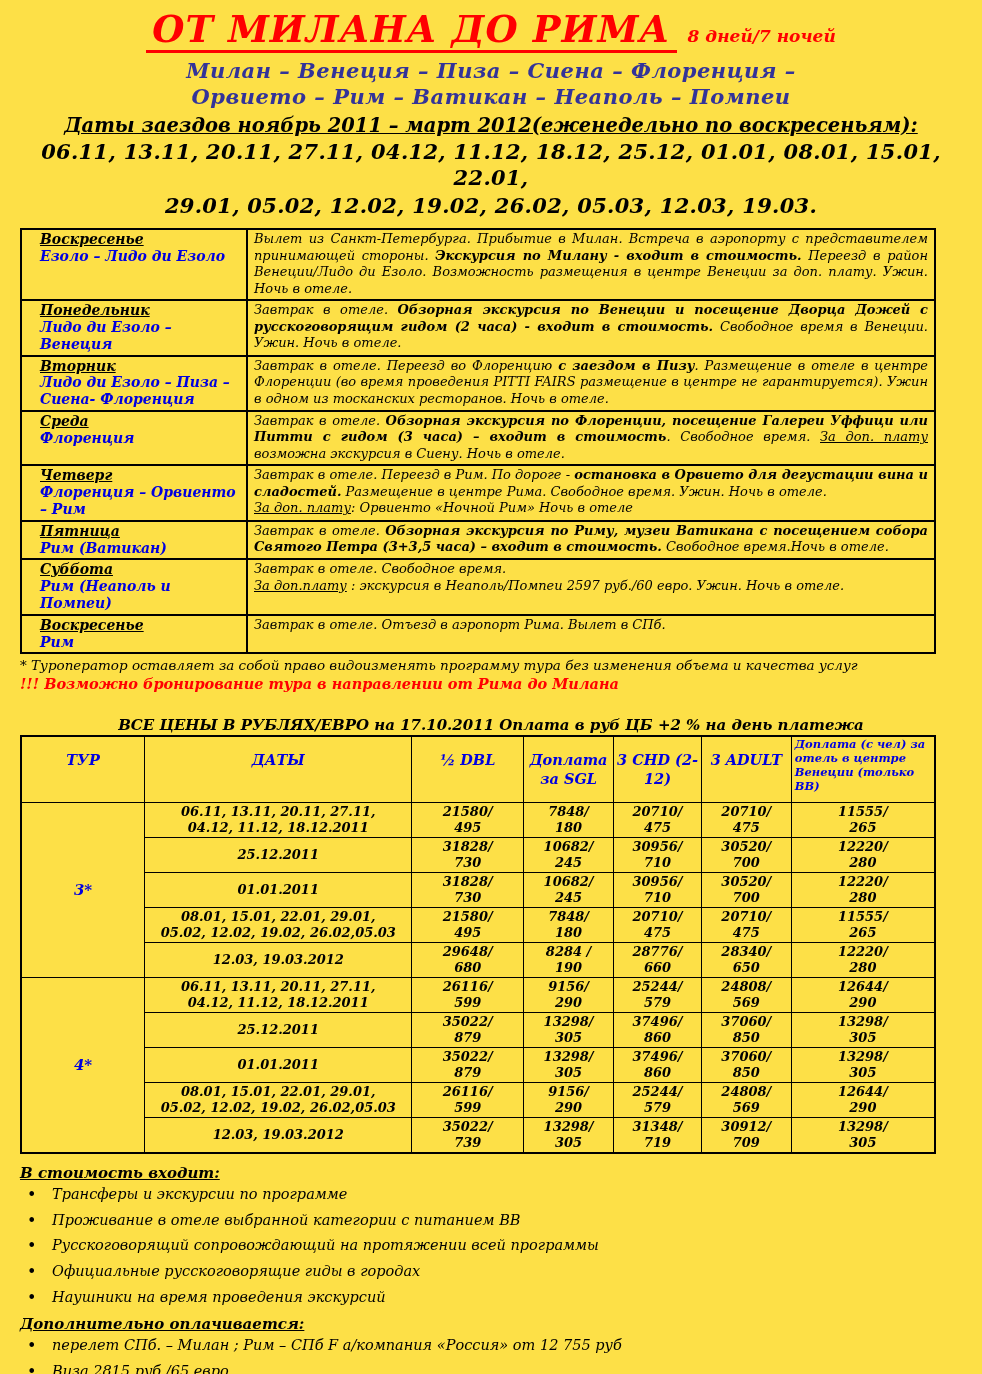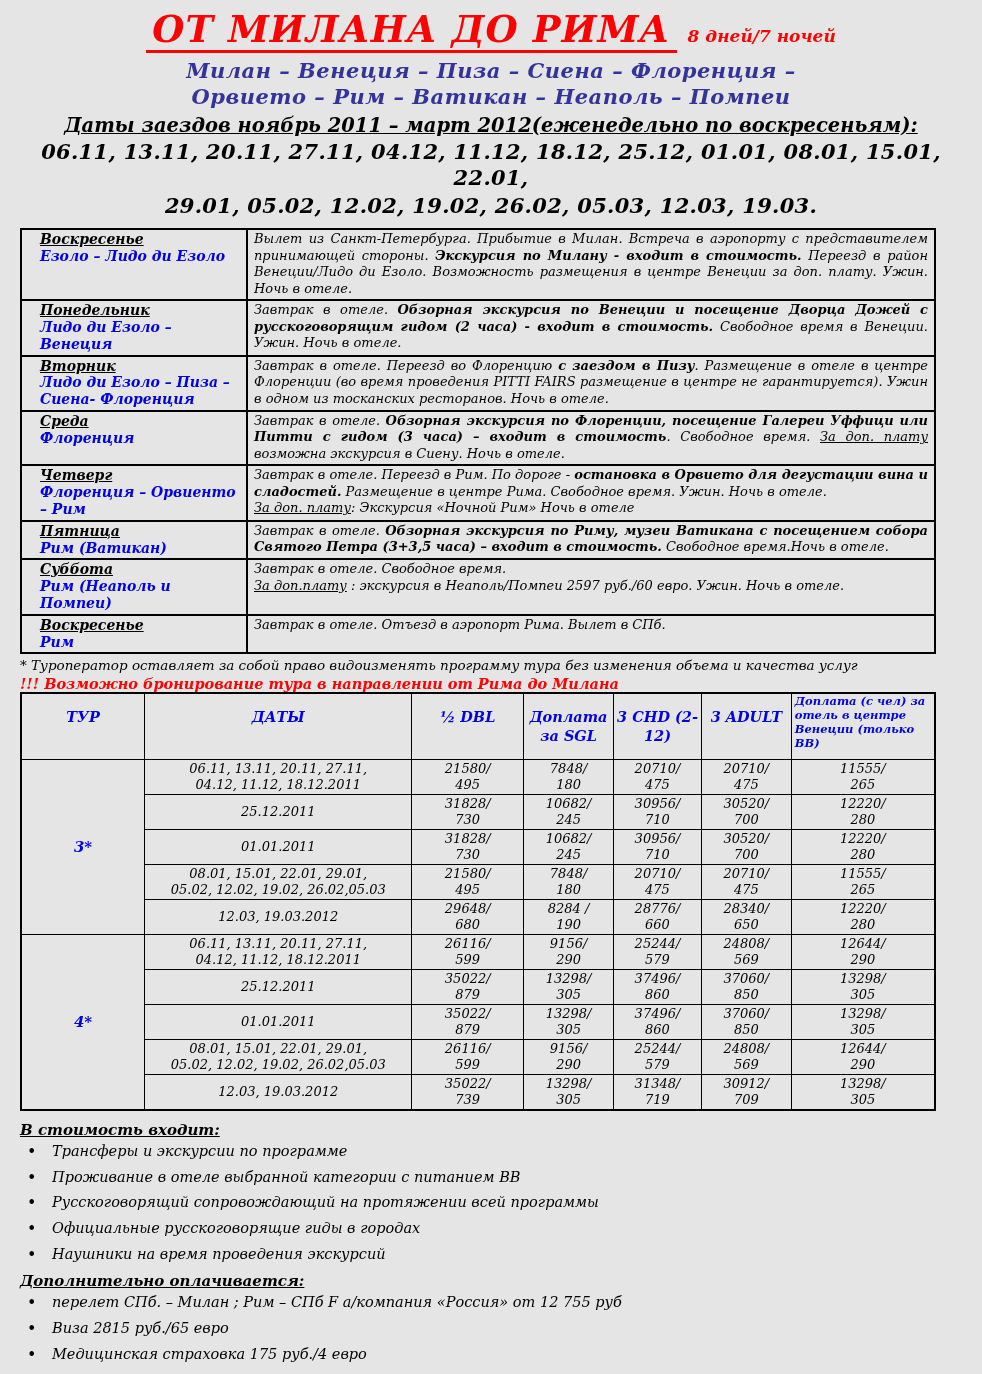--- a/index.html
+++ b/index.html
@@ -1,18 +1,18 @@
 <!DOCTYPE html>
 <html><head>
 <meta charset="utf-8">
 <style>
   html,body{margin:0;padding:0;background:#fff;}
   .page{
     width:982px;height:1374px;box-sizing:border-box;
-    padding:8px 20px 0 20px;overflow:hidden;background:#e5e5e5;color:#000;
+    padding:8px 20px 0 20px;overflow:hidden;background:#fde047;color:#000;
     font-family:"DejaVu Serif", serif;font-style:italic;position:relative;
   }
   
   .title-row{text-align:center;margin-top:2px;white-space:nowrap;}
   .doc-title{
     display:inline-block;color:#ff0000;font-weight:bold;font-size:37px;
     letter-spacing:1px;border-bottom:3px solid #ff0000;padding:0 6px 1px 6px;line-height:1.05;
   }
   .duration{color:#ff0000;font-weight:bold;font-size:17px;margin-left:6px;vertical-align:baseline;}
   .route{color:#333399;font-weight:bold;font-size:21px;text-align:center;line-height:1.25;margin-top:5px;letter-spacing:.5px;}
@@ -30,21 +30,21 @@
   
   .op-note{font-size:13.5px;margin-top:3px;}
   .red-note{color:#ff0000;font-weight:bold;font-size:14.5px;margin-top:2px;}
   
   .price-title{font-weight:bold;font-size:15px;text-align:center;margin-top:24px;margin-bottom:1px;}
   table.prices{width:916px;border-collapse:collapse;border:2px solid #000;text-align:center;}
   table.prices th,table.prices td{border:1.5px solid #000;}
   table.prices th{color:#0000e0;font-weight:bold;font-style:italic;font-size:14.5px;padding:14px 2px;vertical-align:top;line-height:1.25;}
   table.prices th.last{font-size:11.5px;text-align:left;padding:1px 3px;line-height:1.2;}
   td.tour{color:#0000e0;font-weight:bold;font-size:15px;vertical-align:middle;}
-  td.dates,td.num{font-weight:normal;font-size:13px;line-height:16px;white-space:pre-line;padding:1px 2px;vertical-align:middle;}
+  td.dates,td.num{font-weight:bold;font-size:13px;line-height:16px;white-space:pre-line;padding:1px 2px;vertical-align:middle;}
   
   .list-heading{font-weight:bold;font-size:15px;text-decoration:underline;margin-top:10px;}
   ul.bullets{list-style:none;margin:4px 0 0 0;padding:0;}
   ul.bullets li{position:relative;padding-left:32px;margin-bottom:8.5px;font-size:14.5px;line-height:1.2;}
   ul.bullets li::before{content:"\2022";position:absolute;left:7px;top:-1px;font-size:16px;font-style:normal;}
 </style>
 </head>
 <body>
 
 <div class="page">
@@ -87,21 +87,21 @@
             <div class="day">Среда</div>
             <div class="route-b">Флоренция</div>
           </td>
           <td class="desc-cell"><span>Завтрак в отеле. </span><span class="bseg ">Обзорная экскурсия по Флоренции, посещение  Галереи  Уффици или Питти с гидом (3 часа) – входит в стоимость</span><span>. Свободное время. </span><span class="useg">За доп. плату</span><span> возможна экскурсия в Сиену. Ночь в отеле.</span></td>
         </tr>
         <tr>
           <td class="day-cell">
             <div class="day">Четверг</div>
             <div class="route-b">Флоренция – Орвиенто – Рим</div>
           </td>
-          <td class="desc-cell"><span> Завтрак в отеле. Переезд в Рим. По дороге - </span><span class="bseg ">остановка в Орвието для дегустации вина и сладостей.</span><span> Размещение в центре Рима. Свободное время. Ужин. Ночь в отеле.</span><br><span class="useg">За доп. плату</span><span>:  Экскурсия «Ночной Рим»  Ночь в отеле</span></td>
+          <td class="desc-cell"><span> Завтрак в отеле. Переезд в Рим. По дороге - </span><span class="bseg ">остановка в Орвието для дегустации вина и сладостей.</span><span> Размещение в центре Рима. Свободное время. Ужин. Ночь в отеле.</span><br><span class="useg">За доп. плату</span><span>:  Орвиенто «Ночной Рим»  Ночь в отеле</span></td>
         </tr>
         <tr>
           <td class="day-cell">
             <div class="day">Пятница</div>
             <div class="route-b">Рим (Ватикан)</div>
           </td>
           <td class="desc-cell"><span>Завтрак в отеле. </span><span class="bseg ">Обзорная экскурсия по Риму, музеи Ватикана с посещением собора Святого Петра (3+3,5 часа) – входит в стоимость.</span><span>  Свободное время.Ночь в отеле.</span></td>
         </tr>
         <tr>
           <td class="day-cell">
@@ -116,20 +116,21 @@
             <div class="route-b">Рим</div>
           </td>
           <td class="desc-cell"><span>Завтрак в отеле. Отъезд в аэропорт Рима. Вылет в СПб.</span></td>
         </tr>
       </tbody>
   </table>
 
   <div class="op-note">* Туроператор оставляет за собой право видоизменять программу тура без изменения объема и качества услуг</div>
   <div class="red-note">!!! Возможно бронирование тура в направлении от Рима до Милана</div>
 
+  <div class="price-title">ВСЕ ЦЕНЫ В РУБЛЯХ/ЕВРО на 17.10.2011 Оплата в руб ЦБ +2 % на день платежа</div>
   <table class="prices">
     <colgroup>
       <col style="width:124px">
         <col style="width:268px">
         <col style="width:112px">
       <col style="width:90px">
         <col style="width:88px">
         <col style="width:90px">
         <col style="width:144px">
     </colgroup>

